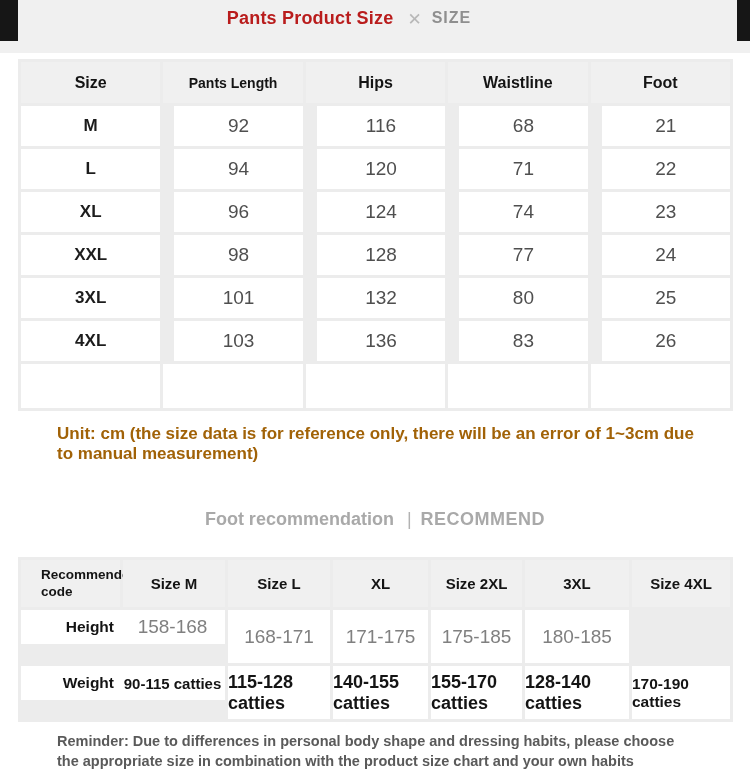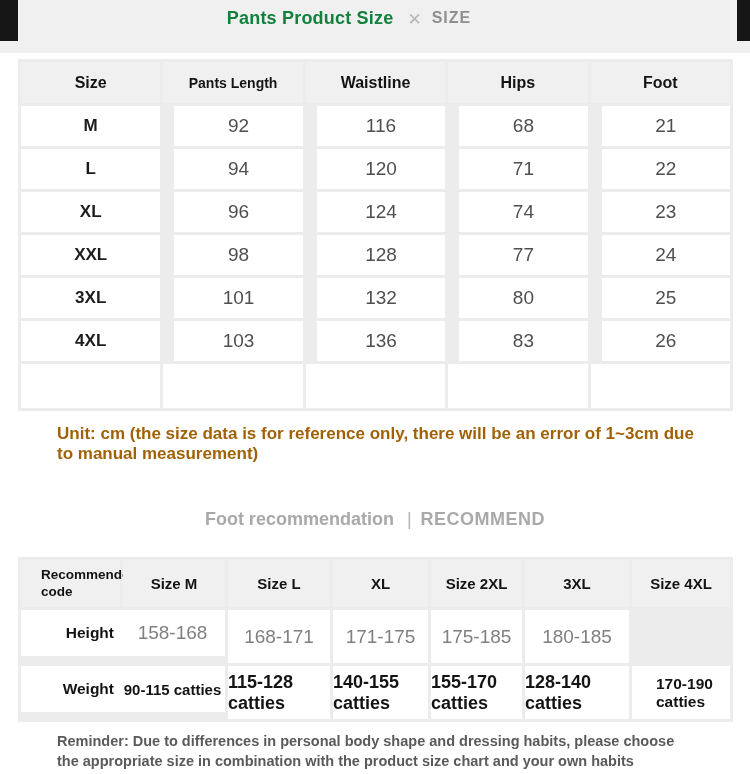--- a/index.html
+++ b/index.html
@@ -9,21 +9,21 @@
     -webkit-font-smoothing:antialiased;
   }
   
   .top-band{position:relative;height:53px;background:#f0f0f0;}
   .bar-left{position:absolute;left:0;top:0;width:18px;height:41px;background:#161616;}
   .bar-right{position:absolute;right:0;top:0;width:13px;height:41px;background:#161616;}
   .title-row{
     height:100%;display:flex;align-items:flex-start;justify-content:center;
     padding-top:8px;box-sizing:border-box;position:relative;left:-26px;
   }
-  .t-main{font-weight:bold;font-size:18px;color:#15803d;letter-spacing:.2px;}
+  .t-main{font-weight:bold;font-size:18px;color:#b91c1c;letter-spacing:.2px;}
   .t-sep{color:#b8b8b8;font-size:17px;margin:1px 10px 0 14px;font-weight:400;}
   .t-sub{color:#8f8f8f;font-size:16px;font-weight:bold;letter-spacing:1px;margin-top:1px;}
 
   
   .tbl-wrap{margin:6px 17px 0 18px;background:#ececec;padding:3px;box-sizing:border-box;}
 
   
   .t1-head{display:grid;grid-template-columns:repeat(5,1fr);gap:3px;}
   .t1-head .hcell{
     background:#f0f0f0;height:41px;display:flex;align-items:center;justify-content:center;
@@ -55,26 +55,26 @@
   .t2-head .hcell{
     background:#f0f0f0;height:47px;display:flex;align-items:center;justify-content:center;
     font-weight:bold;font-size:15px;color:#141414;
   }
   .t2-head .corner{
     justify-content:flex-start;text-align:left;padding-left:20px;padding-right:6px;
     font-size:13.5px;line-height:1.2;box-sizing:border-box;
   }
   .t2-row{display:grid;grid-template-columns:204px 102px 95px 91px 104px 1fr;gap:3px;margin-top:3px;}
   .t2-cell{background:#ffffff;height:53px;display:flex;align-items:center;justify-content:center;}
-  .t2-merged{background:#ffffff;height:46px;display:grid;grid-template-columns:99px 1fr;align-items:center;}
+  .t2-merged{background:#ffffff;height:34px;display:grid;grid-template-columns:99px 1fr;align-items:center;}
   .t2-rowlabel{font-weight:bold;font-size:15.5px;color:#141414;text-align:right;padding-right:6px;}
   .t2-row.height .t2-val{font-size:19px;color:#808080;font-weight:400;}
   .t2-row.weight .t2-val{font-weight:bold;color:#141414;font-size:18px;}
   .t2-row.weight .t2-merged .t2-val{font-size:15px;}
-  .t2-row.weight .t2-cell:last-child .t2-val{font-size:15.5px;padding-left:24px;}
+  .t2-row.weight .t2-cell:last-child .t2-val{font-size:15.5px;}
   .t2-val{display:flex;align-items:center;justify-content:center;width:100%;height:100%;}
 
   
   .reminder{
     margin:10px 52px 0 57px;font-weight:bold;font-size:14.5px;color:#5a5a5a;line-height:1.35;
   }
 </style>
 </head>
 <body>
 
@@ -85,22 +85,22 @@
     <span class="t-main">Pants Product Size</span>
     <span class="t-sep">✕</span>
     <span class="t-sub">SIZE</span>
   </div>
 </div>
 
 <div class="tbl-wrap">
   <div class="t1-head">
     <div class="hcell">Size</div>
     <div class="hcell">Pants Length</div>
+    <div class="hcell">Hips</div>
     <div class="hcell">Waistline</div>
-    <div class="hcell">Hips</div>
     <div class="hcell">Foot</div>
   </div>
 
   <div class="t1-row">
     <div class="t1-cell lbl">M</div>
     <div class="t1-cell num">92</div>
     <div class="t1-cell num">116</div>
     <div class="t1-cell num">68</div>
     <div class="t1-cell num">21</div>
   </div>

